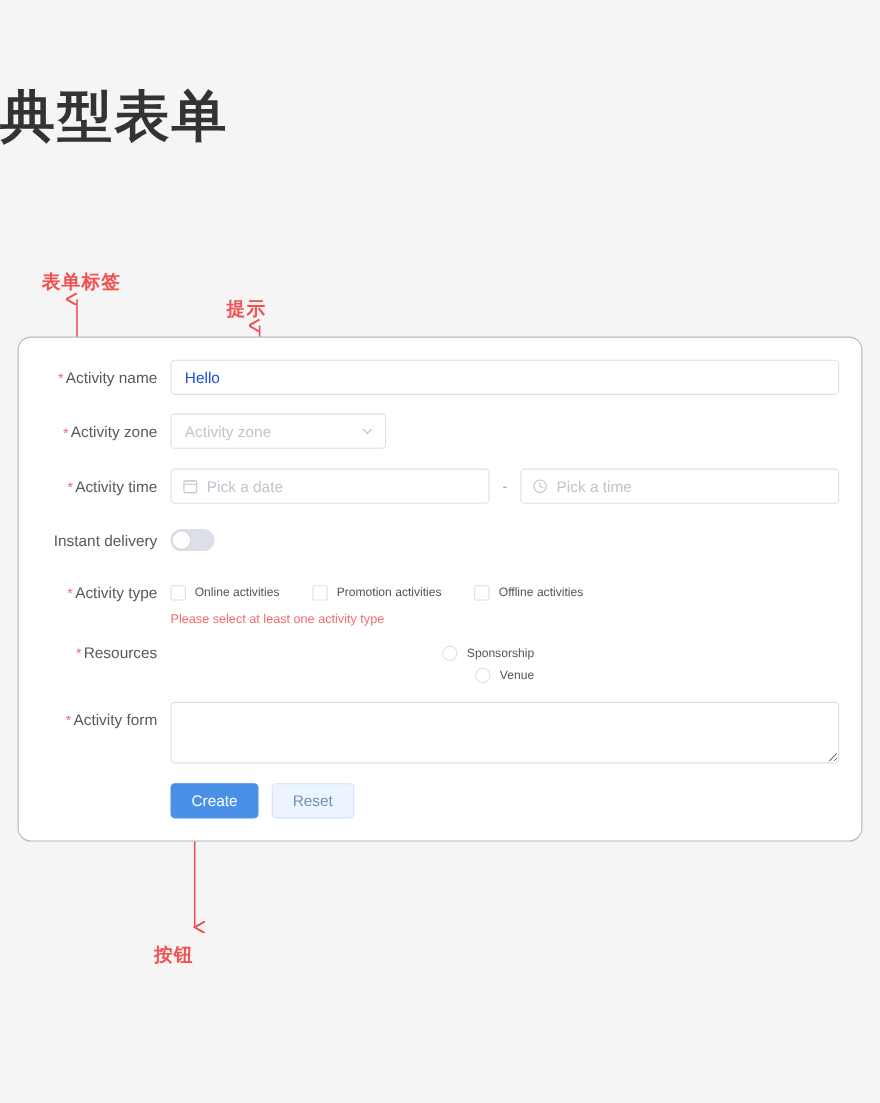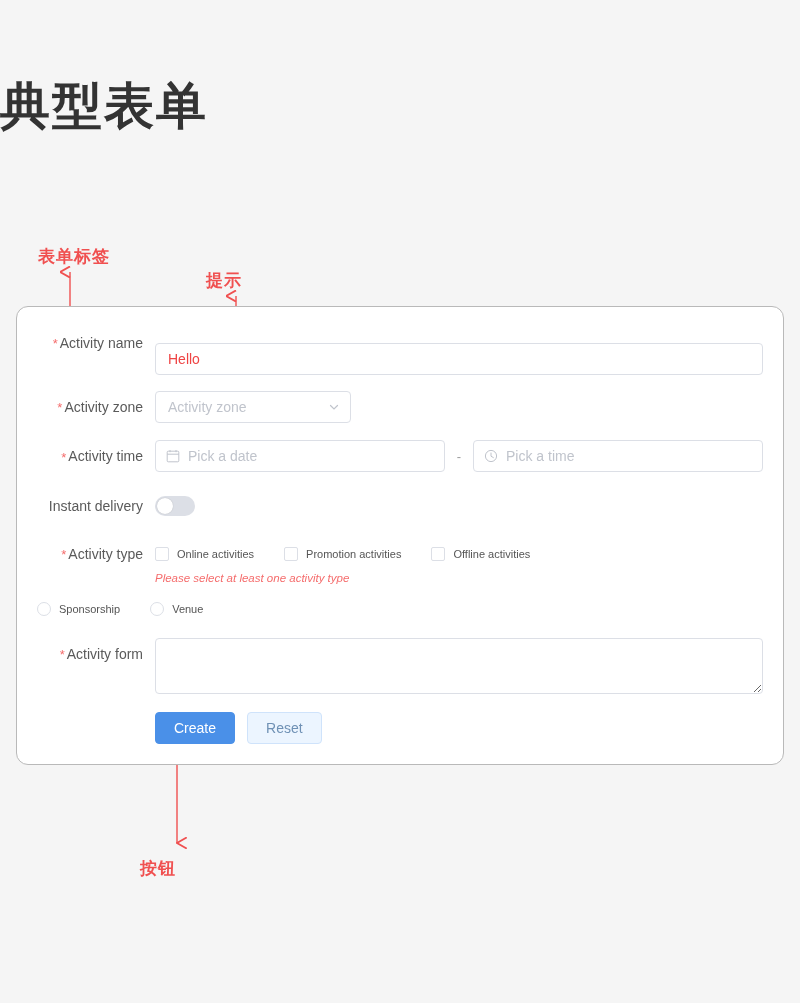--- a/index.html
+++ b/index.html
@@ -90,26 +90,25 @@
   .form-control { flex: 1; min-width: 0; }
 
   
   .txt-input {
     width: 100%;
     height: 32px;
     border: 1px solid #dcdfe6;
     border-radius: 4px;
     background: #fff;
     font-size: 14px;
-    color: #ef4444;
+    color: #1d4ed8;
     padding: 0 12px;
     font-family: inherit;
     outline: none;
     display: block;
-    margin-top: 16px;
   }
   .txt-input::placeholder { color: #c0c4cc; }
 
   
   .select-box {
     position: relative;
     width: 196px;
     height: 32px;
     border: 1px solid #dcdfe6;
     border-radius: 4px;
@@ -203,21 +202,20 @@
     background: #fff;
     margin-right: 8px;
     flex: 0 0 14px;
   }
 
   .error-msg {
     color: #f56c6c;
     font-size: 11.5px;
     line-height: 16px;
     padding-top: 2px;
-    font-style: italic;
   }
 
   .ta {
     width: 100%;
     height: 56px;
     border: 1px solid #dcdfe6;
     border-radius: 4px;
     background: #fff;
     resize: vertical;
     font-family: inherit;
@@ -369,22 +367,25 @@
           <label class="opt">
             <span class="cb"></span>
             <span>Offline activities</span>
           </label>
         </div>
         <div class="error-msg" style="padding-top:6px;">Please select at least one activity type</div>
       </div>
     </div>
 
     <div class="form-row" style="margin-bottom:14px;">
-      <div class="form-control">
-        <div class="opt-group" style="padding-top:7px;">
+      <div class="form-label">
+        <span class="req-star">*</span><span>Resources</span>
+      </div>
+      <div class="form-control">
+        <div class="opt-group" style="padding-top:7px;flex-direction:column;">
           <label class="opt">
             <span class="rd"></span>
             <span>Sponsorship</span>
           </label>
           <label class="opt">
             <span class="rd"></span>
             <span>Venue</span>
           </label>
         </div>
       </div>

